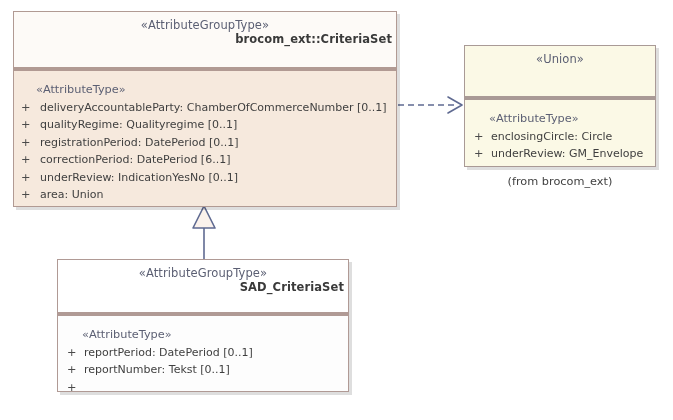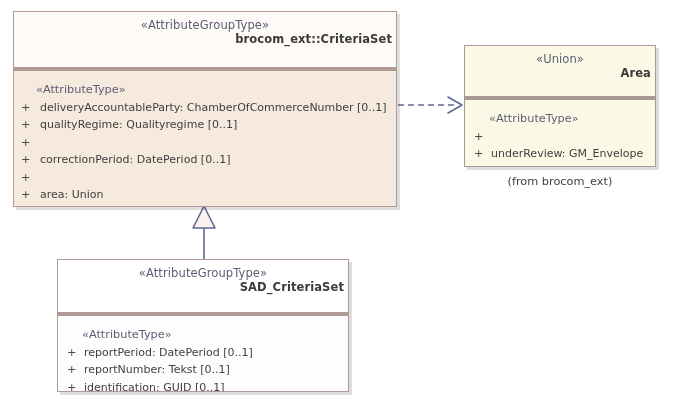--- a/index.html
+++ b/index.html
@@ -185,44 +185,46 @@
       <div class="attr-row">
         <span class="attr-vis">+</span>
         <span class="attr-text">deliveryAccountableParty: ChamberOfCommerceNumber [0..1]</span>
       </div>
       <div class="attr-row">
         <span class="attr-vis">+</span>
         <span class="attr-text">qualityRegime: Qualityregime [0..1]</span>
       </div>
       <div class="attr-row">
         <span class="attr-vis">+</span>
-      </div>
-      <div class="attr-row">
-        <span class="attr-vis">+</span>
-        <span class="attr-text">correctionPeriod: DatePeriod [0..1]</span>
-      </div>
-      <div class="attr-row">
-        <span class="attr-vis">+</span>
+        <span class="attr-text">registrationPeriod: DatePeriod [0..1]</span>
+      </div>
+      <div class="attr-row">
+        <span class="attr-vis">+</span>
+        <span class="attr-text">correctionPeriod: DatePeriod [6..1]</span>
+      </div>
+      <div class="attr-row">
+        <span class="attr-vis">+</span>
+        <span class="attr-text">underReview: IndicationYesNo [0..1]</span>
       </div>
       <div class="attr-row">
         <span class="attr-vis">+</span>
         <span class="attr-text">area: Union</span>
       </div>
     </div>
   </div>
 
   <div class="uml-class" id="class-area">
     <div class="uml-header">
       <div class="stereotype">«Union»</div>
-      <div class="classname">Area</div>
     </div>
     <div class="uml-compartment">
       <div class="compartment-stereotype">«AttributeType»</div>
       <div class="attr-row">
         <span class="attr-vis">+</span>
+        <span class="attr-text">enclosingCircle: Circle</span>
       </div>
       <div class="attr-row">
         <span class="attr-vis">+</span>
         <span class="attr-text">underReview: GM_Envelope</span>
       </div>
     </div>
   </div>
   <div id="area-from-label">(from brocom_ext)</div>
 
   <div class="uml-class" id="class-sad">
@@ -235,18 +237,17 @@
       <div class="attr-row">
         <span class="attr-vis">+</span>
         <span class="attr-text">reportPeriod: DatePeriod [0..1]</span>
       </div>
       <div class="attr-row">
         <span class="attr-vis">+</span>
         <span class="attr-text">reportNumber: Tekst [0..1]</span>
       </div>
       <div class="attr-row">
         <span class="attr-vis">+</span>
-        <span class="attr-text">identification: GUID [0..1]</span>
       </div>
     </div>
   </div>
 
 </div>
 
 </body></html>

